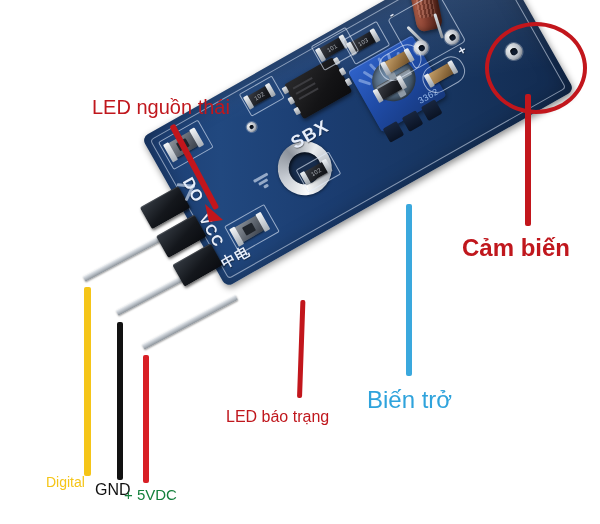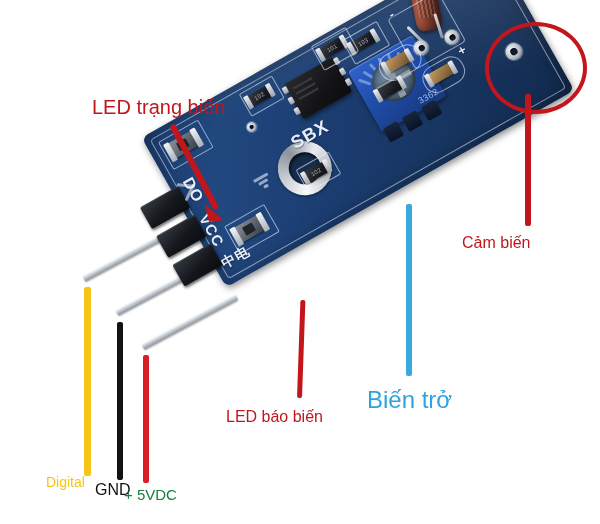--- a/index.html
+++ b/index.html
@@ -250,32 +250,32 @@
     <div class="silkfill" style="left:79px;top:97px;width:10px;height:3px;"></div>
     <div class="silkfill" style="left:82px;top:102px;width:5px;height:3px;"></div>
     <div class="silkfill" style="left:6px;top:62px;width:18px;height:3px;transform:rotate(35deg);"></div>
     <div class="silkfill" style="left:6px;top:70px;width:18px;height:3px;transform:rotate(-35deg);"></div>
 
     <div class="hole" style="width:10px;height:10px;left:96px;top:40px;">
         <div class="bore"></div>
       </div>
   </div>
 
-  <div class="label lbl-red" style="left:92px;top:96px;font-size:20px;">LED trạng biến</div>
+  <div class="label lbl-red" style="left:92px;top:96px;font-size:20px;">LED nguồn thái</div>
   <div class="leader" style="left:169px;top:125px;width:6px;height:95px;transform:rotate(-28deg);transform-origin:50% 0;"></div>
   <svg class="arrowhead" style="left:205px;top:204px;width:22px;height:22px;" viewBox="0 0 22 22">
     <polygon points="0,0 18,16 4,18" fill="#c2161c"></polygon>
   </svg>
 
   <div class="circle-hl" style="left:485px;top:22px;width:94px;height:84px;"></div>
   <div class="leader" style="left:525px;top:94px;width:6px;height:132px;"></div>
-  <div class="label lbl-red" style="left:462px;top:234px;font-size:16px;">Cảm biến</div>
+  <div class="label lbl-red" style="left:462px;top:234px;font-size:24px;font-weight:bold;">Cảm biến</div>
 
   <div class="leader" style="left:297px;top:300px;width:5px;height:98px;transform:rotate(2deg);transform-origin:50% 100%;"></div>
-  <div class="label lbl-red" style="left:226px;top:408px;font-size:16px;">LED báo biến</div>
+  <div class="label lbl-red" style="left:226px;top:408px;font-size:16px;">LED báo trạng</div>
 
   <div class="leader blue" style="left:406px;top:204px;width:6px;height:172px;"></div>
   <div class="label lbl-blue" style="left:359px;top:386px;font-size:24px;">Biến trở</div>
 
   <div class="label" style="left:46px;top:474px;font-size:14px;color:#f5c518;">Digital</div>
   <div class="label" style="left:95px;top:481px;font-size:16px;color:#111111;font-weight:normal;">GND</div>
   <div class="label" style="left:124px;top:486px;font-size:15px;color:#15803d;">+ 5VDC</div>
 
 </div>
 

